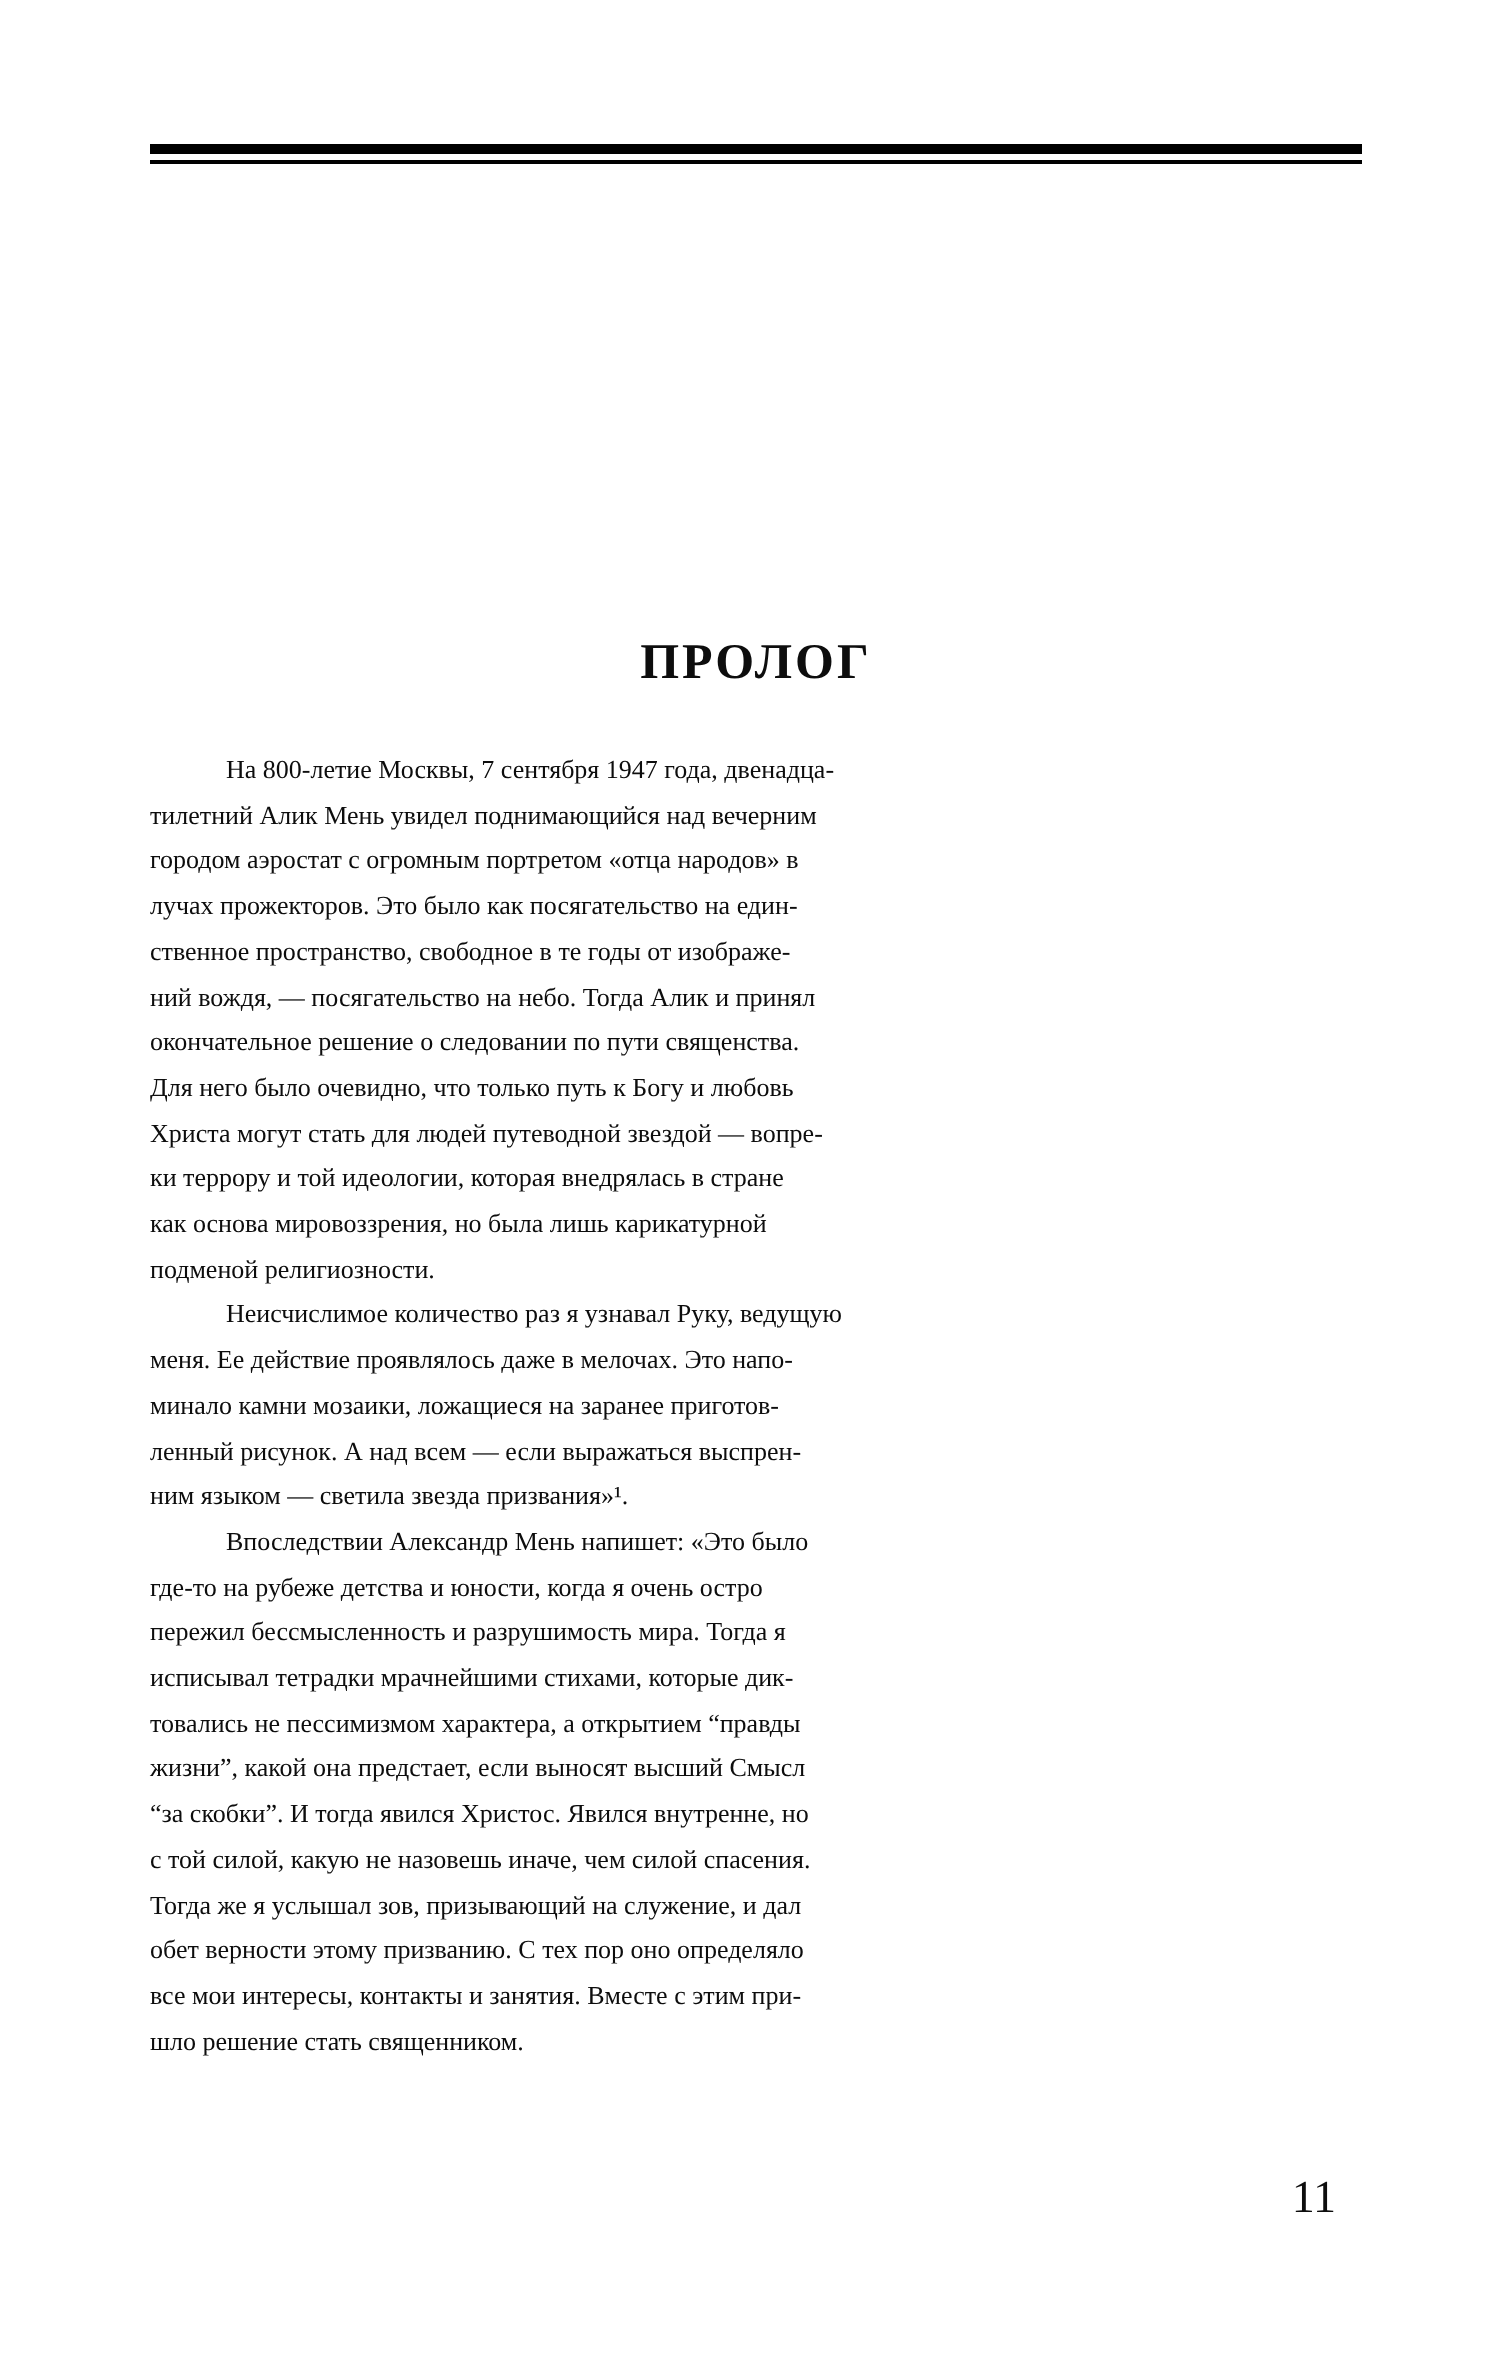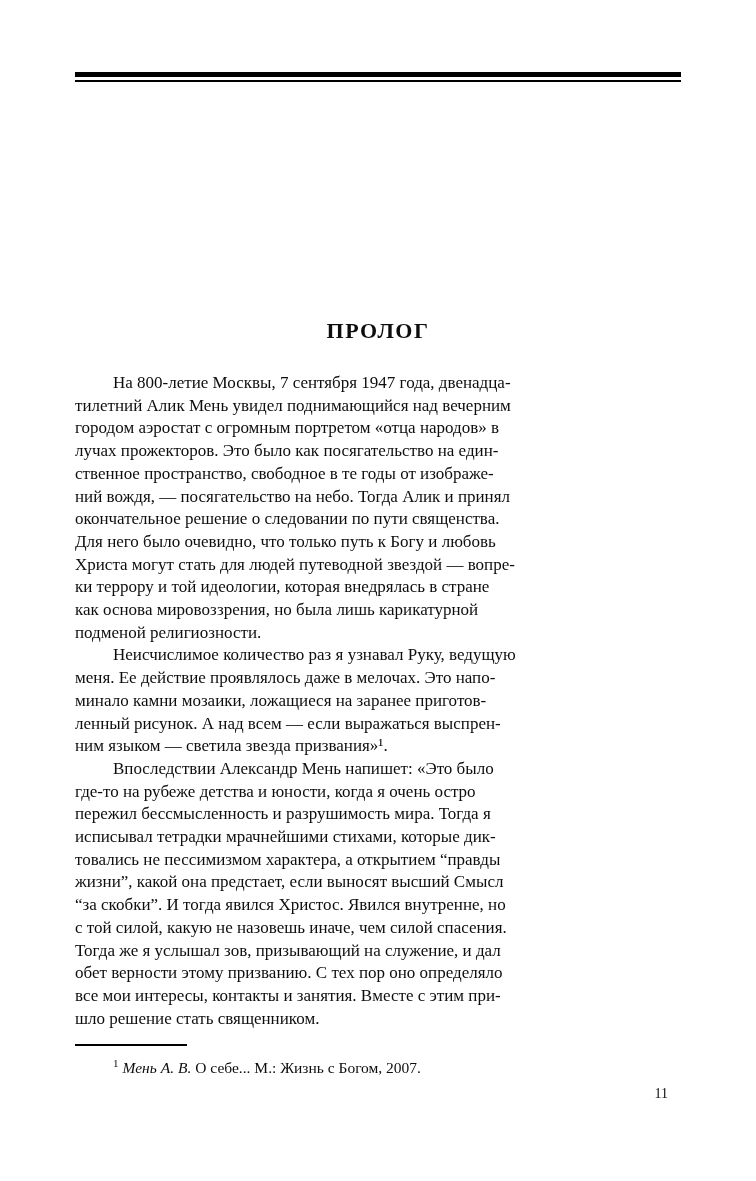--- a/index.html
+++ b/index.html
@@ -33,27 +33,27 @@
   }
   .content {
     position: absolute;
     left: 75px;
     top: 318px;
     width: 606px;
   }
   .chapter-title {
     margin: 0 0 28px 0;
     text-align: center;
-    font-size: 22px;
+    font-size: 25px;
     font-weight: bold;
     letter-spacing: 1.5px;
   }
   .para {
     margin: 0;
-    font-size: 17px;
+    font-size: 13px;
     line-height: 22.7px;
     white-space: pre-line;
     text-indent: 38px;
     text-align: left;
   }
   .footnote-area {
     position: absolute;
     left: 75px;
     top: 1044px;
     width: 606px;
@@ -75,21 +75,21 @@
     margin-right: 4px;
   }
   .footnote i {
     font-style: italic;
     margin-right: 4px;
   }
   .page-number {
     position: absolute;
     top: 1086px;
     right: 88px;
-    font-size: 14px;
+    font-size: 23px;
   }
 </style>
 </head>
 <body>
 
 <div class="page">
 
   <div class="top-rule">
     <div class="thick"></div>
     <div class="thin"></div>
@@ -121,20 +121,16 @@
 товались не пессимизмом характера, а открытием “правды
 жизни”, какой она предстает, если выносят высший Смысл
 “за скобки”. И тогда явился Христос. Явился внутренне, но
 с той силой, какую не назовешь иначе, чем силой спасения.
 Тогда же я услышал зов, призывающий на служение, и дал
 обет верности этому призванию. С тех пор оно определяло
 все мои интересы, контакты и занятия. Вместе с этим при-
 шло решение стать священником.</p>
   </div>
 
-  <div class="footnote-area">
-    <div class="footnote-rule"></div>
-    <p class="footnote"><sup>1</sup><i>Мень А. В.</i><span>О себе... М.: Жизнь с Богом, 2007.</span></p>
-  </div>
 
   <div class="page-number">11</div>
 
 </div>
 
 </body></html>

